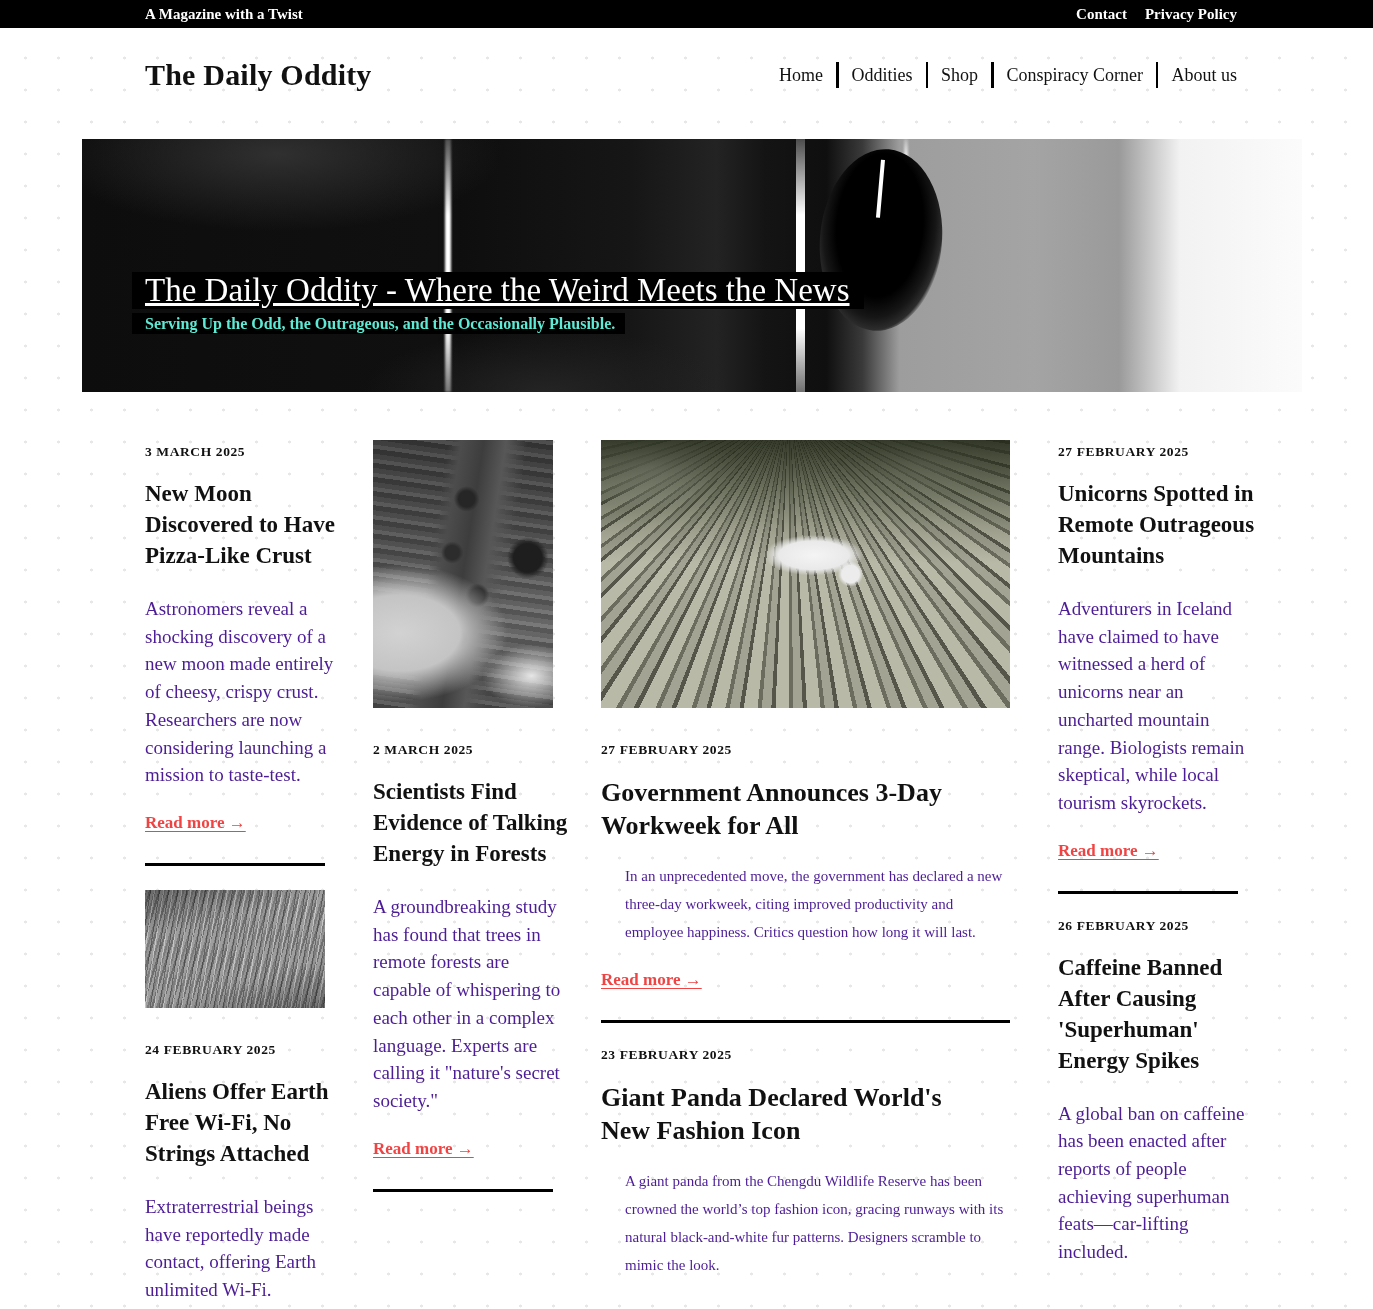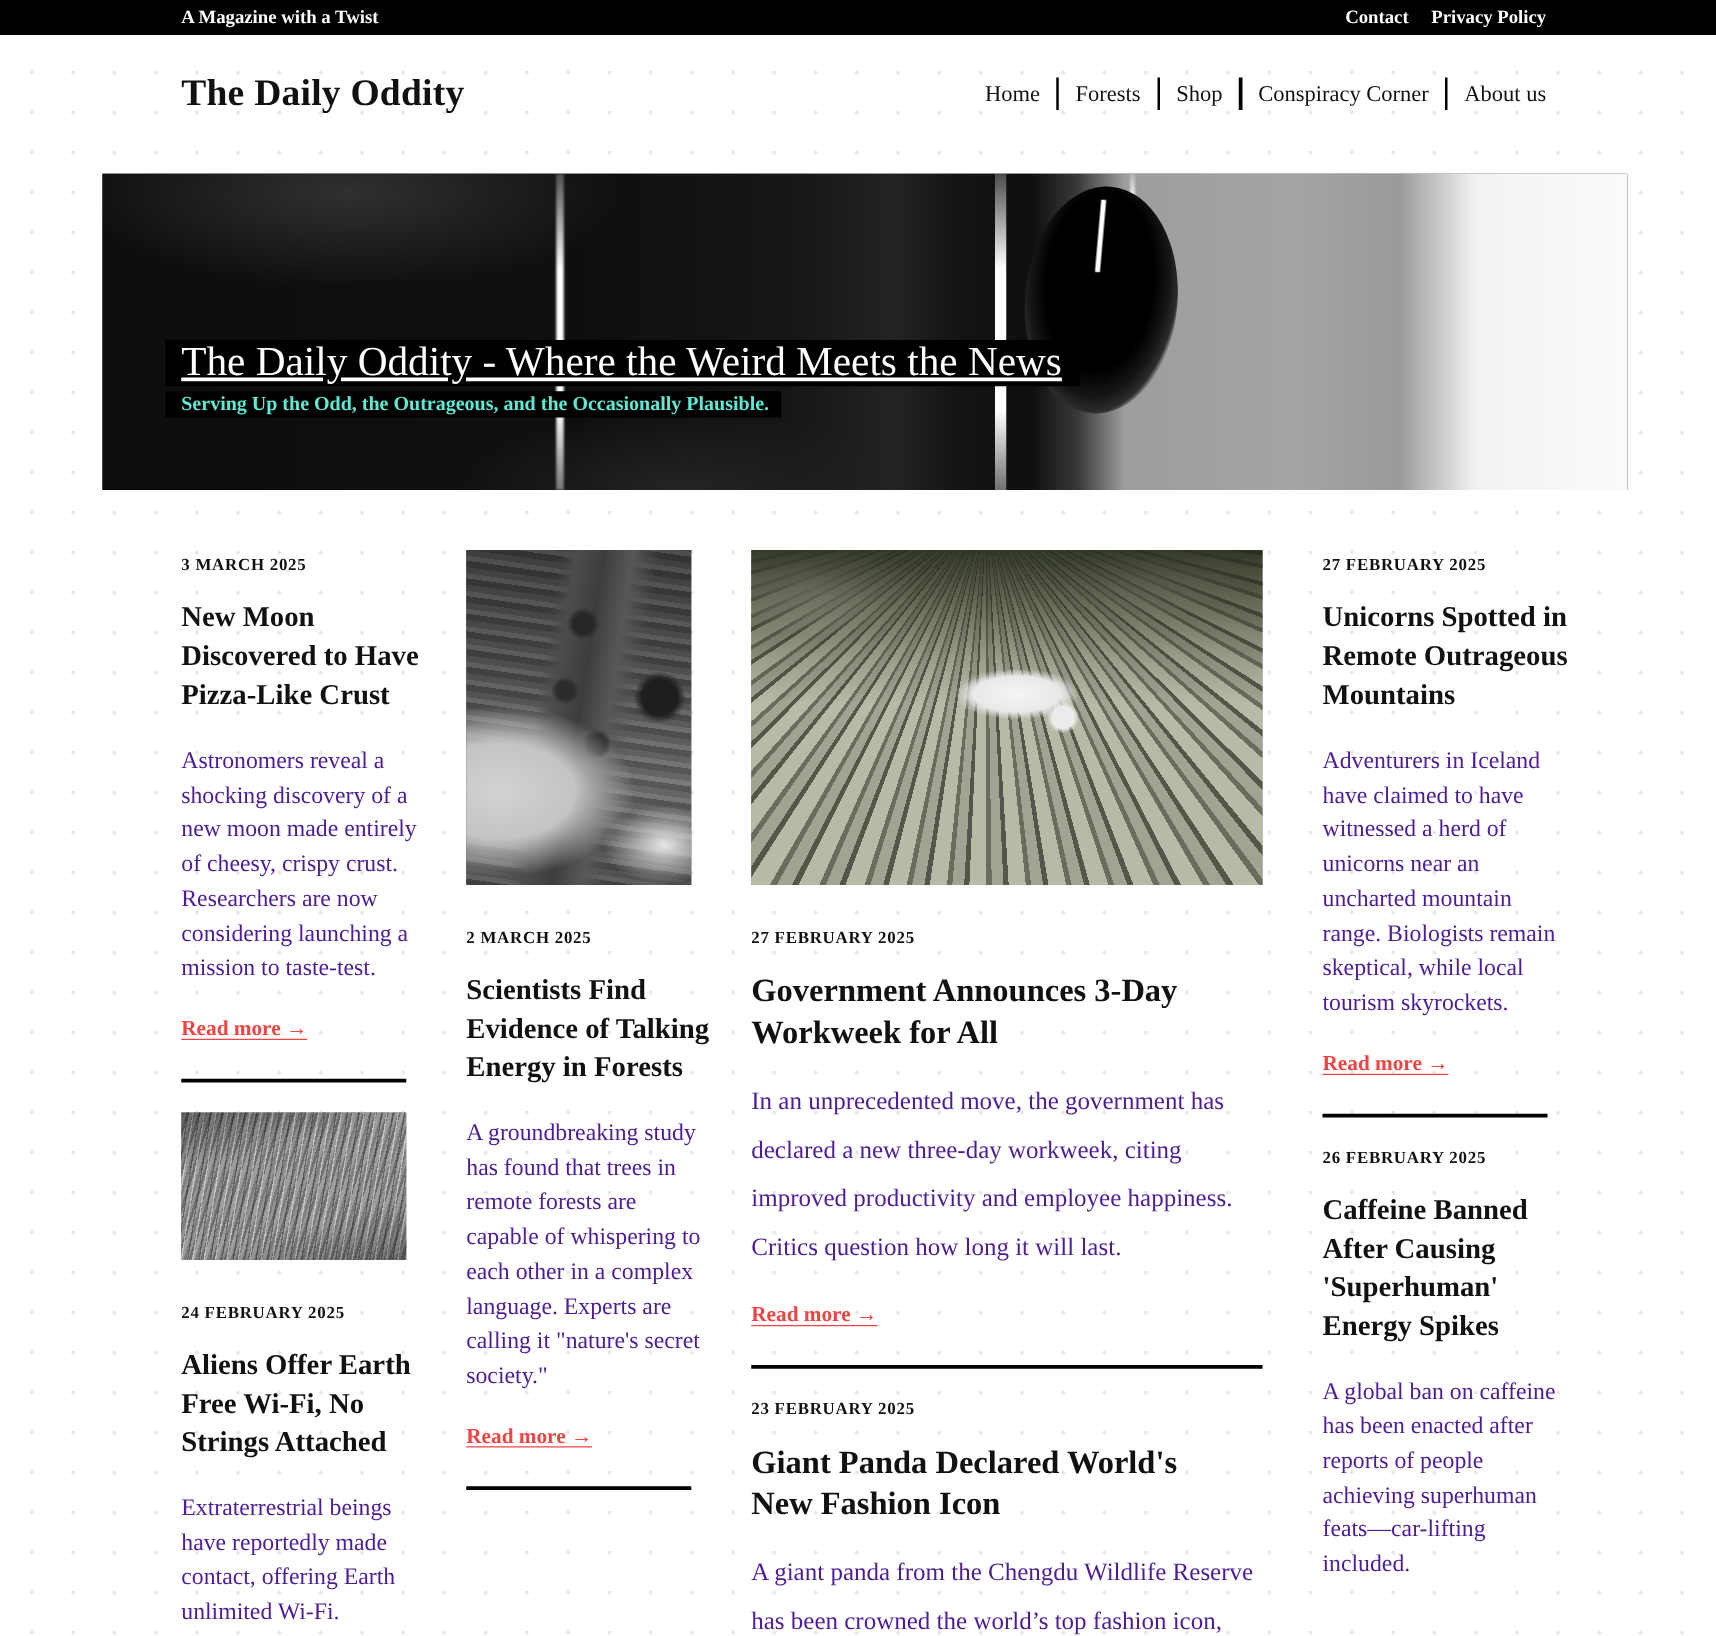--- a/index.html
+++ b/index.html
@@ -81,21 +81,21 @@
     display: grid;
     grid-template-columns: 180px 180px 409px 180px;
     column-gap: 48px;
     align-items: start;
   }
   .col { min-width: 0; }
   .date { font-size: 13.5px; font-weight: 700; letter-spacing: .6px; margin: 4px 0 18px; white-space: nowrap; }
   .article-title { font-size: 23px; font-weight: 700; line-height: 31px; margin: 0 0 24px; width: 202px; }
   .article-body { font-size: 19px; line-height: 27.7px; margin: 0 0 24px; width: 192px; color: #4c1d95; }
   .col-wide .article-title { font-size: 26px; line-height: 33px; max-width: 345px; width: auto; margin-bottom: 20px; }
-  .col-wide .article-body { font-size: 20px; line-height: 39px; width: auto; }
+  .col-wide .article-body { font-size: 15px; line-height: 28px; width: auto; margin-left: 24px; }
   .read-more {
     display: inline-block; color: #ef4444; font-size: 17px; font-weight: 700;
     text-decoration: underline; text-underline-offset: 3px; cursor: pointer;
   }
   .rule { border: 0; border-top: 3px solid #000; margin: 30px 0 24px; width: 100%; }
 
   .thumb { width: 100%; margin: 0 0 34px; }
 
   
   .img-tree {
@@ -144,21 +144,21 @@
     <a>Contact</a>
     <a>Privacy Policy</a>
   </span>
 </div>
 
 <div class="header">
   <h1 class="site-title">The Daily Oddity</h1>
   <nav class="main-nav">
     <a>Home</a>
     <span class="sep"></span>
-    <a>Forests</a>
+    <a>Oddities</a>
     <span class="sep"></span>
     <a>Shop</a>
     <span class="sep"></span>
     <a>Conspiracy Corner</a>
     <span class="sep"></span>
     <a>About us</a>
   </nav>
 </div>
 
 <div class="hero">

